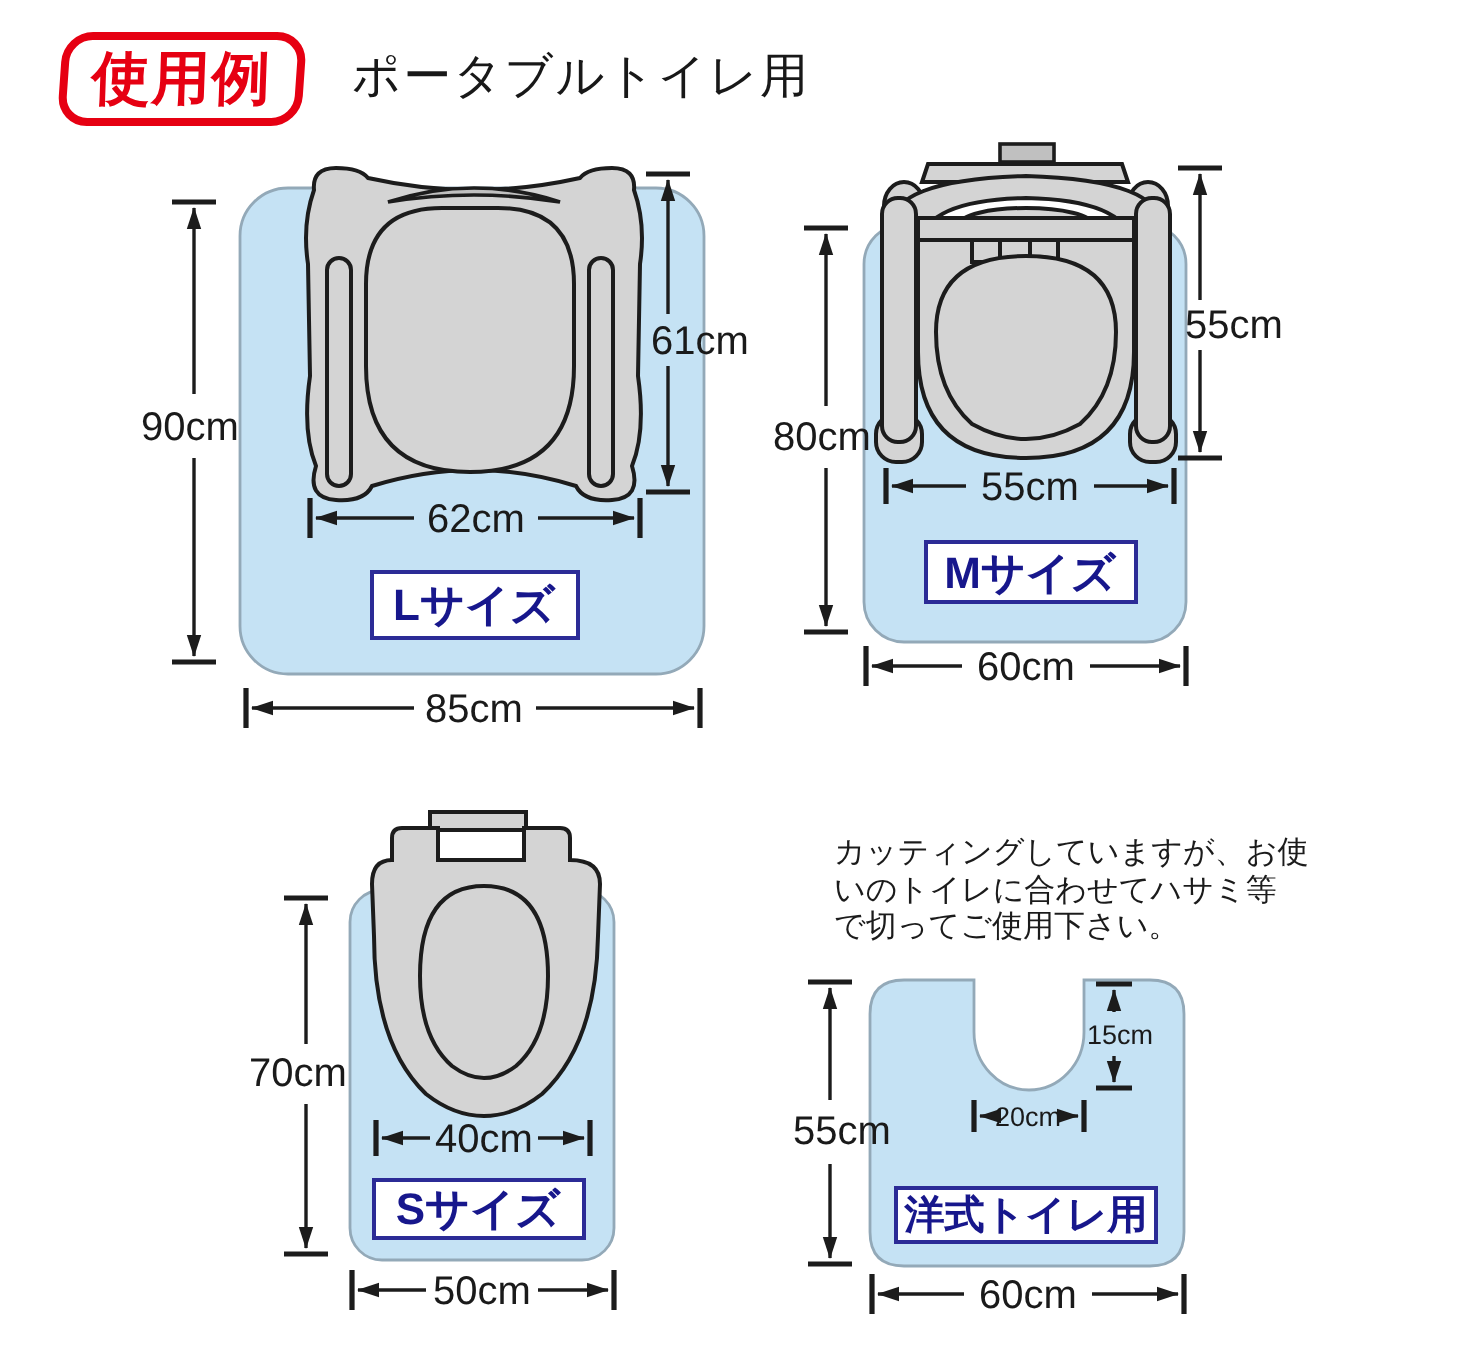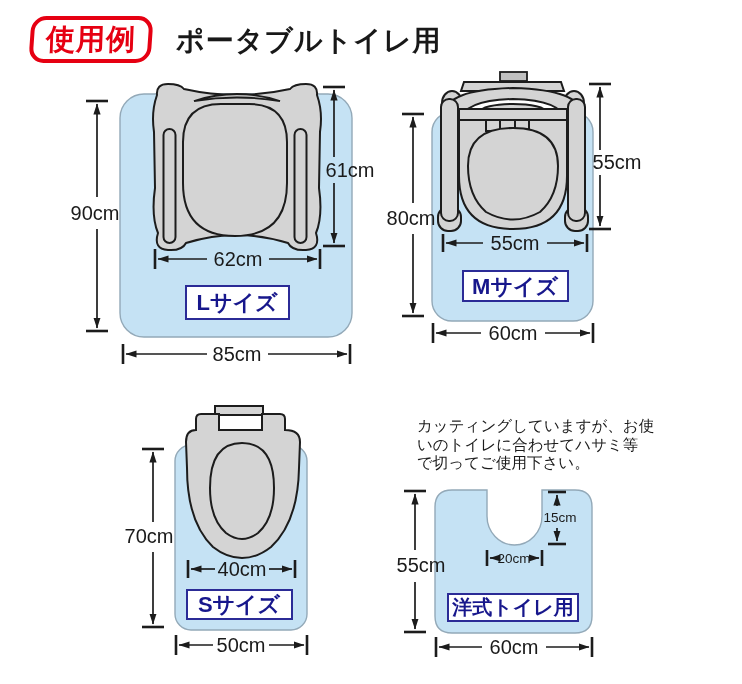--- a/index.html
+++ b/index.html
@@ -5,21 +5,21 @@
   html,body{margin:0;padding:0;background:#ffffff;}
   .stage{position:relative;width:742px;height:684px;background:#ffffff;overflow:hidden;
          font-family:"Liberation Sans",sans-serif;}
   .hdr-badge{position:absolute;left:30px;top:16px;width:114px;height:39px;
              border:4px solid #e60012;border-radius:15px;background:#ffffff;
              display:flex;align-items:center;justify-content:center;
              transform:skewX(-4deg);}
   .hdr-badge span{color:#e60012;font-size:29px;font-weight:bold;letter-spacing:1px;
                   transform:skewX(2deg);white-space:nowrap;}
   .hdr-title{position:absolute;left:176px;top:22px;margin:0;color:#181818;
-             font-size:28px;font-weight:bold;letter-spacing:1px;white-space:nowrap;}
+             font-size:24px;font-weight:normal;letter-spacing:1px;white-space:nowrap;}
   svg.canvas{position:absolute;left:0;top:0;}
   .mat{fill:#c5e2f4;stroke:#93a9b8;stroke-width:1.4;}
   .toilet{fill:#d4d4d4;stroke:#1c1c1c;stroke-width:2;}
   .toilet-dark{fill:#c0c0c0;stroke:#1c1c1c;stroke-width:1.8;}
   .dim-line{stroke:#1c1c1c;stroke-width:1.7;fill:none;}
   .dim-tick{stroke:#1c1c1c;stroke-width:2.6;fill:none;}
   .dim-text{fill:#1a1a1a;font-size:20px;font-family:"Liberation Sans",sans-serif;}
   .dim-text-sm{fill:#1a1a1a;font-size:13.5px;font-family:"Liberation Sans",sans-serif;}
   .size-box{fill:#ffffff;stroke:#2b2b96;stroke-width:2;}
   .size-text{fill:#17178c;font-size:22px;font-weight:bold;font-family:"Liberation Sans",sans-serif;}

